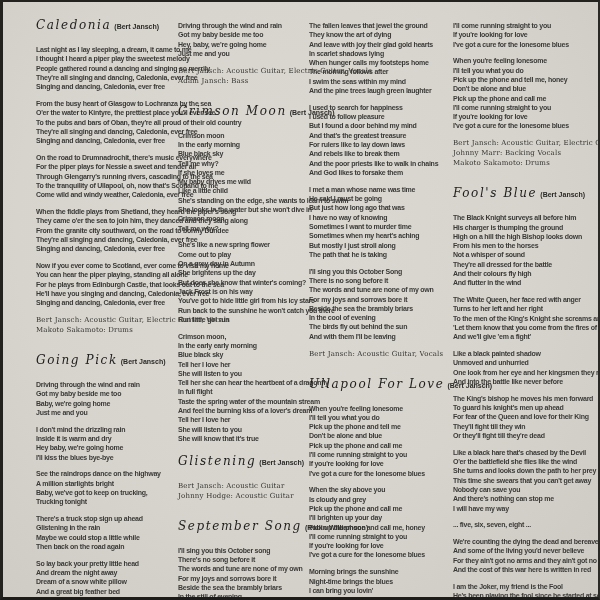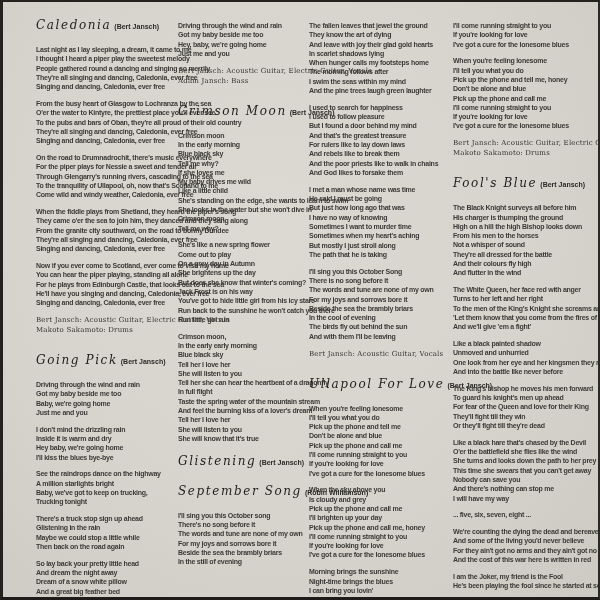--- a/index.html
+++ b/index.html
@@ -191,20 +191,24 @@
         <div class="lyric-line">She will listen to you</div>
         <div class="lyric-line">Tell her she can hear the heartbeat of a dragonfly</div>
         <div class="lyric-line">In full flight</div>
         <div class="lyric-line">Taste the spring water of the mountain stream</div>
         <div class="lyric-line">And feel the burning kiss of a lover's dream</div>
         <div class="lyric-line">Tell her I love her</div>
         <div class="lyric-line">She will listen to you</div>
         <div class="lyric-line">She will know that it's true</div>
       </div>
       <div class="song-title"><span class="name">Glistening</span><span class="by">(Bert Jansch)</span></div>
+      <div class="credits">
+        <div class="credit-line">Bert Jansch: Acoustic Guitar</div>
+        <div class="credit-line">Johnny Hodge: Acoustic Guitar</div>
+      </div>
       <div class="song-title"><span class="name">September Song</span><span class="by">(Robin Williamson)</span></div>
       <div class="stanza">
         <div class="lyric-line">I'll sing you this October song</div>
         <div class="lyric-line">There's no song before it</div>
         <div class="lyric-line">The words and tune are none of my own</div>
         <div class="lyric-line">For my joys and sorrows bore it</div>
         <div class="lyric-line">Beside the sea the brambly briars</div>
         <div class="lyric-line">In the still of evening</div>
       </div>
     </div>
@@ -291,20 +295,21 @@
         <div class="lyric-line">I'll tell you what you do</div>
         <div class="lyric-line">Pick up the phone and tell me, honey</div>
         <div class="lyric-line">Don't be alone and blue</div>
         <div class="lyric-line">Pick up the phone and call me</div>
         <div class="lyric-line">I'll come running straight to you</div>
         <div class="lyric-line">If you're looking for love</div>
         <div class="lyric-line">I've got a cure for the lonesome blues</div>
       </div>
       <div class="credits">
         <div class="credit-line">Bert Jansch: Acoustic Guitar, Electric Guitar, Vocals</div>
+        <div class="credit-line">Johnny Marr: Backing Vocals</div>
         <div class="credit-line">Makoto Sakamoto: Drums</div>
       </div>
       <div class="song-title"><span class="name">Fool's Blue</span><span class="by">(Bert Jansch)</span></div>
       <div class="stanza">
         <div class="lyric-line">The Black Knight surveys all before him</div>
         <div class="lyric-line">His charger is thumping the ground</div>
         <div class="lyric-line">High on a hill the high Bishop looks down</div>
         <div class="lyric-line">From his men to the horses</div>
         <div class="lyric-line">Not a whisper of sound</div>
         <div class="lyric-line">They're all dressed for the battle</div>

